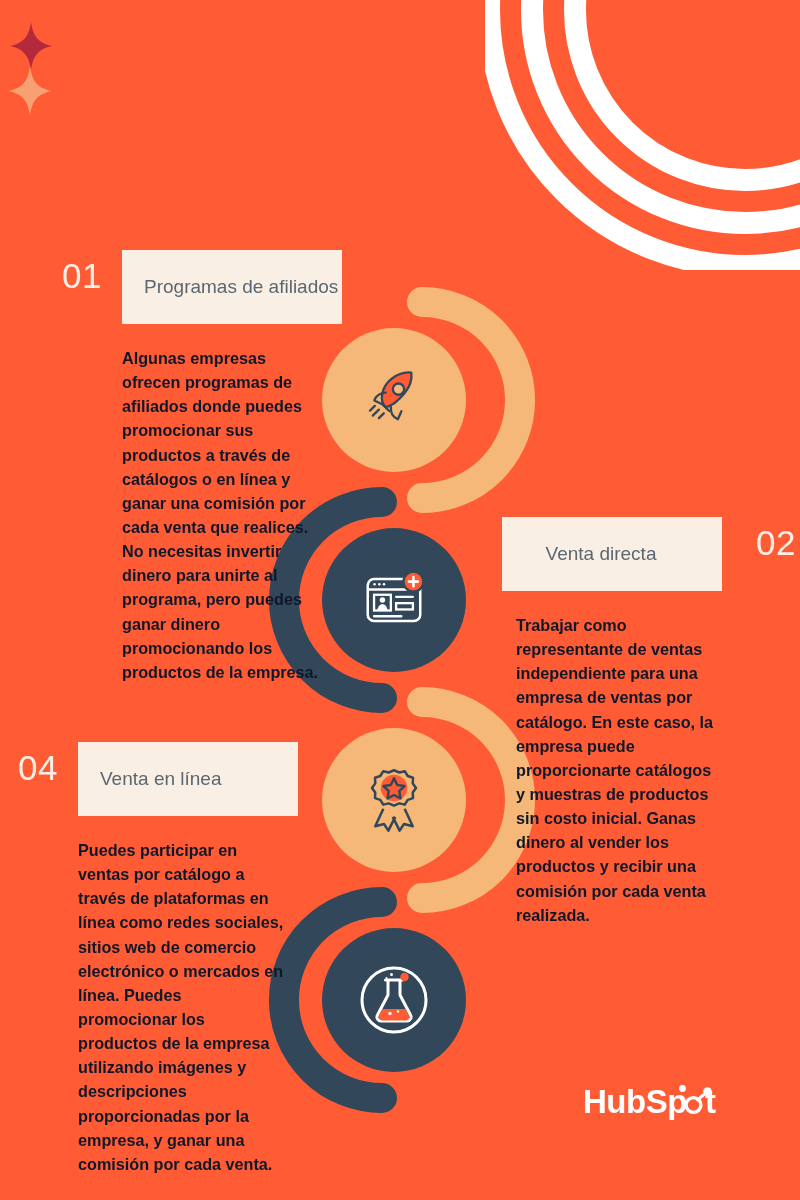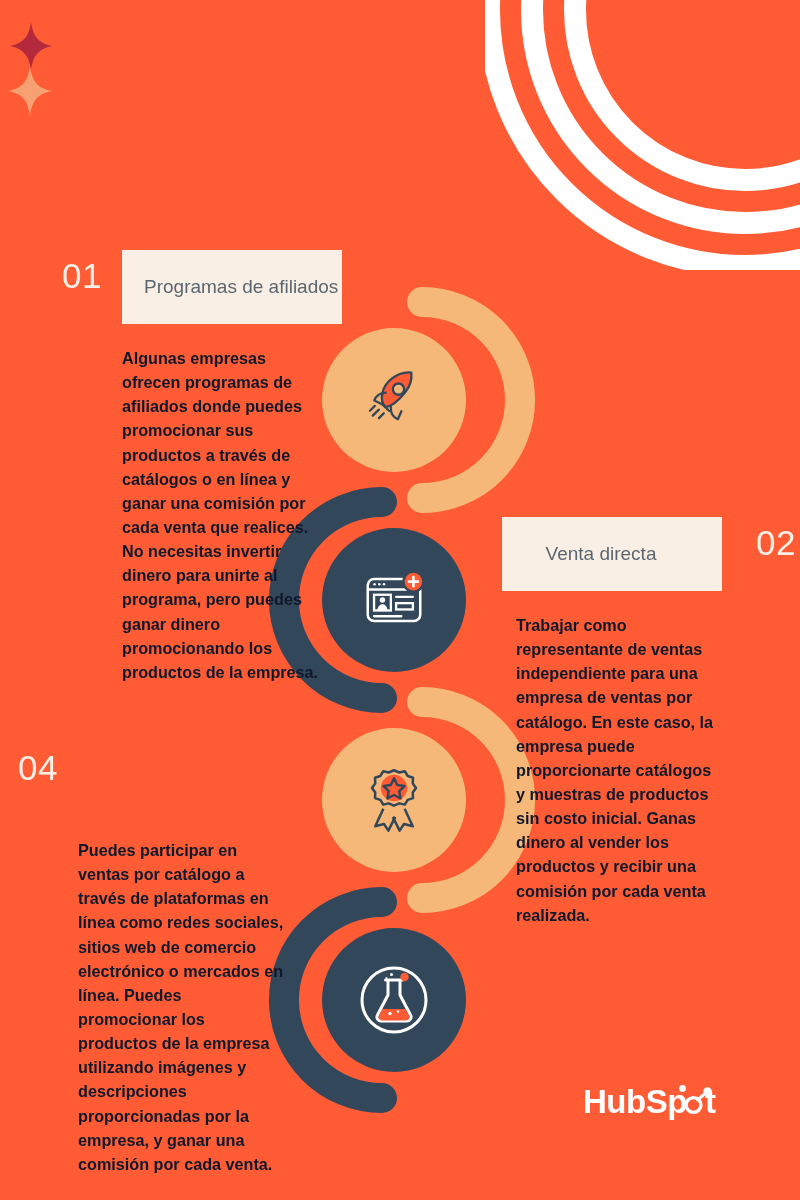--- a/index.html
+++ b/index.html
@@ -201,20 +201,23 @@
       <div class="card card-right">
         <div class="card-title">Venta directa</div>
       </div>
     </div>
     <div class="body-text body-right">Trabajar como representante de ventas independiente para una empresa de ventas por catálogo. En este caso, la empresa puede proporcionarte catálogos y muestras de productos sin costo inicial. Ganas dinero al vender los productos y recibir una comisión por cada venta realizada.</div>
   </div>
 
   <div class="step step-left" id="step3">
     <div class="step-head">
       <div class="num num-left">04</div>
+      <div class="card card-left">
+        <div class="card-title">Venta en línea</div>
+      </div>
     </div>
     <div class="body-text body-left">Puedes participar en ventas por catálogo a través de plataformas en línea como redes sociales, sitios web de comercio electrónico o mercados en línea. Puedes promocionar los productos de la empresa utilizando imágenes y descripciones proporcionadas por la empresa, y ganar una comisión por cada venta.</div>
   </div>
 
   <div class="logo">
     <svg width="152" height="42" viewBox="0 0 152 42" aria-hidden="true">
       <text x="0" y="31" font-family="'Liberation Sans', sans-serif" font-size="33" font-weight="700" fill="#FFFFFF" letter-spacing="-0.5">HubSp</text>
       <text x="122" y="31" font-family="'Liberation Sans', sans-serif" font-size="33" font-weight="700" fill="#FFFFFF">t</text>
 
       <circle cx="110.5" cy="23" r="7.4" fill="none" stroke="#FFFFFF" stroke-width="3.4"></circle>

